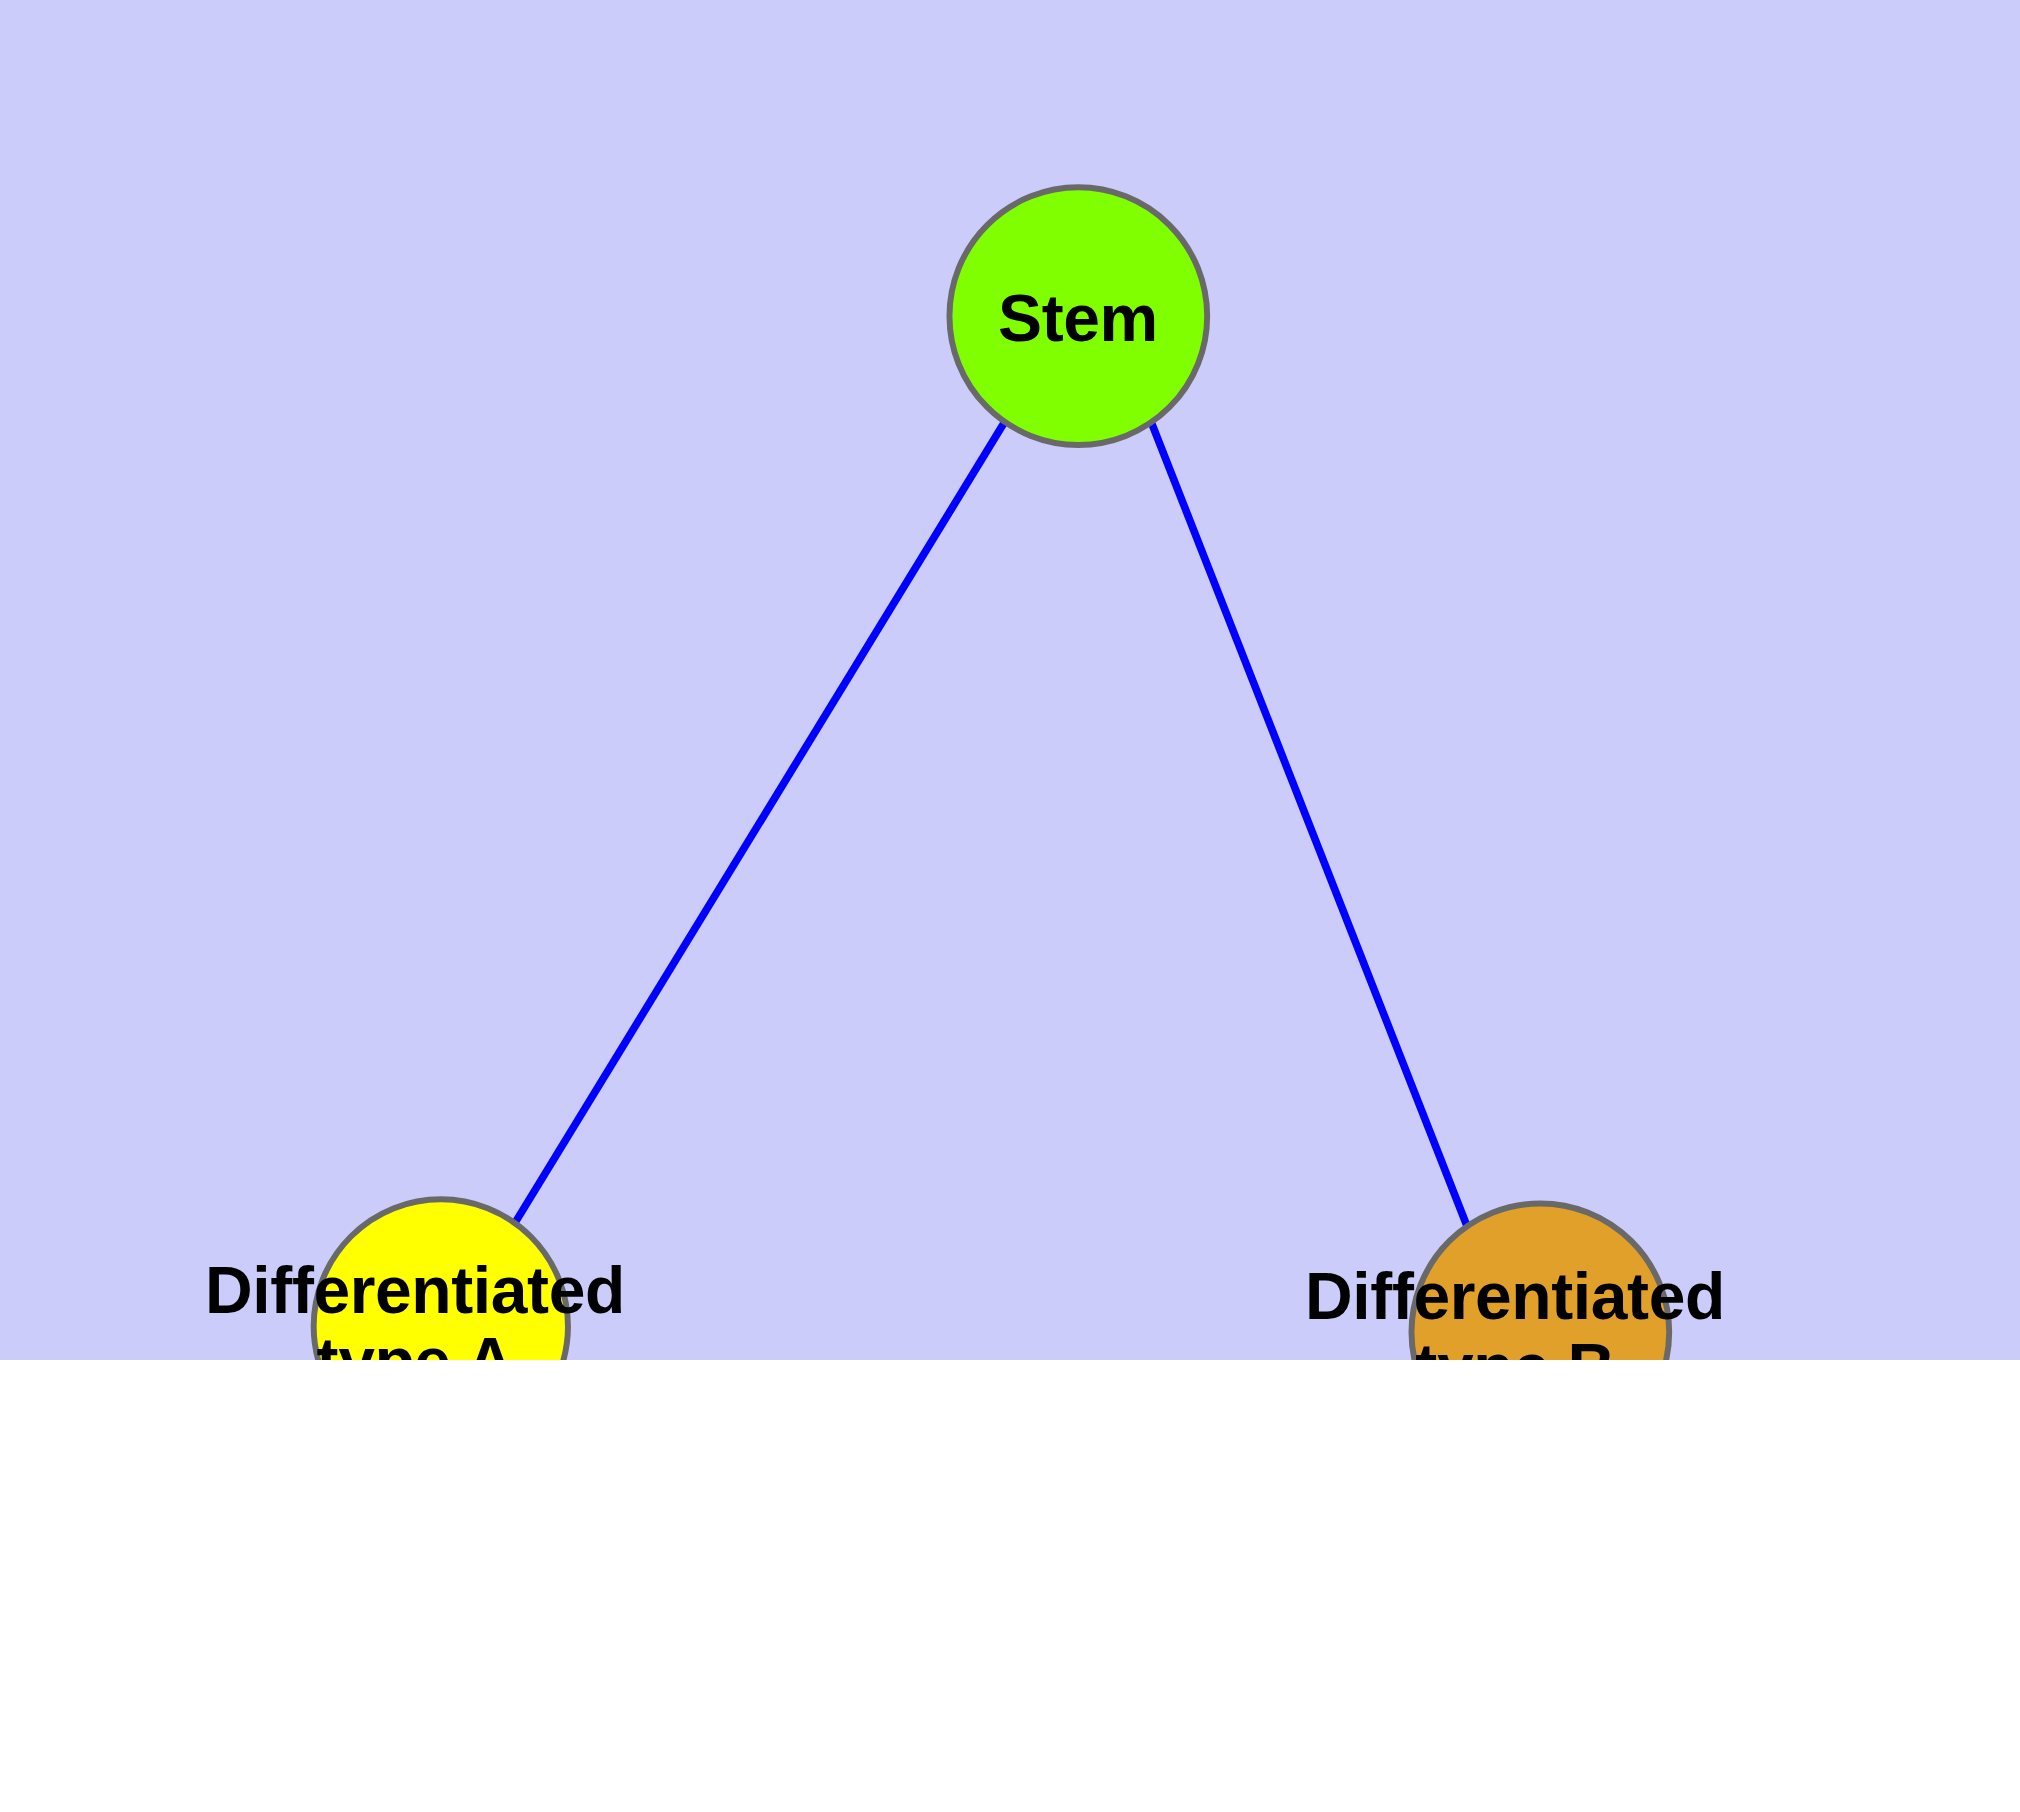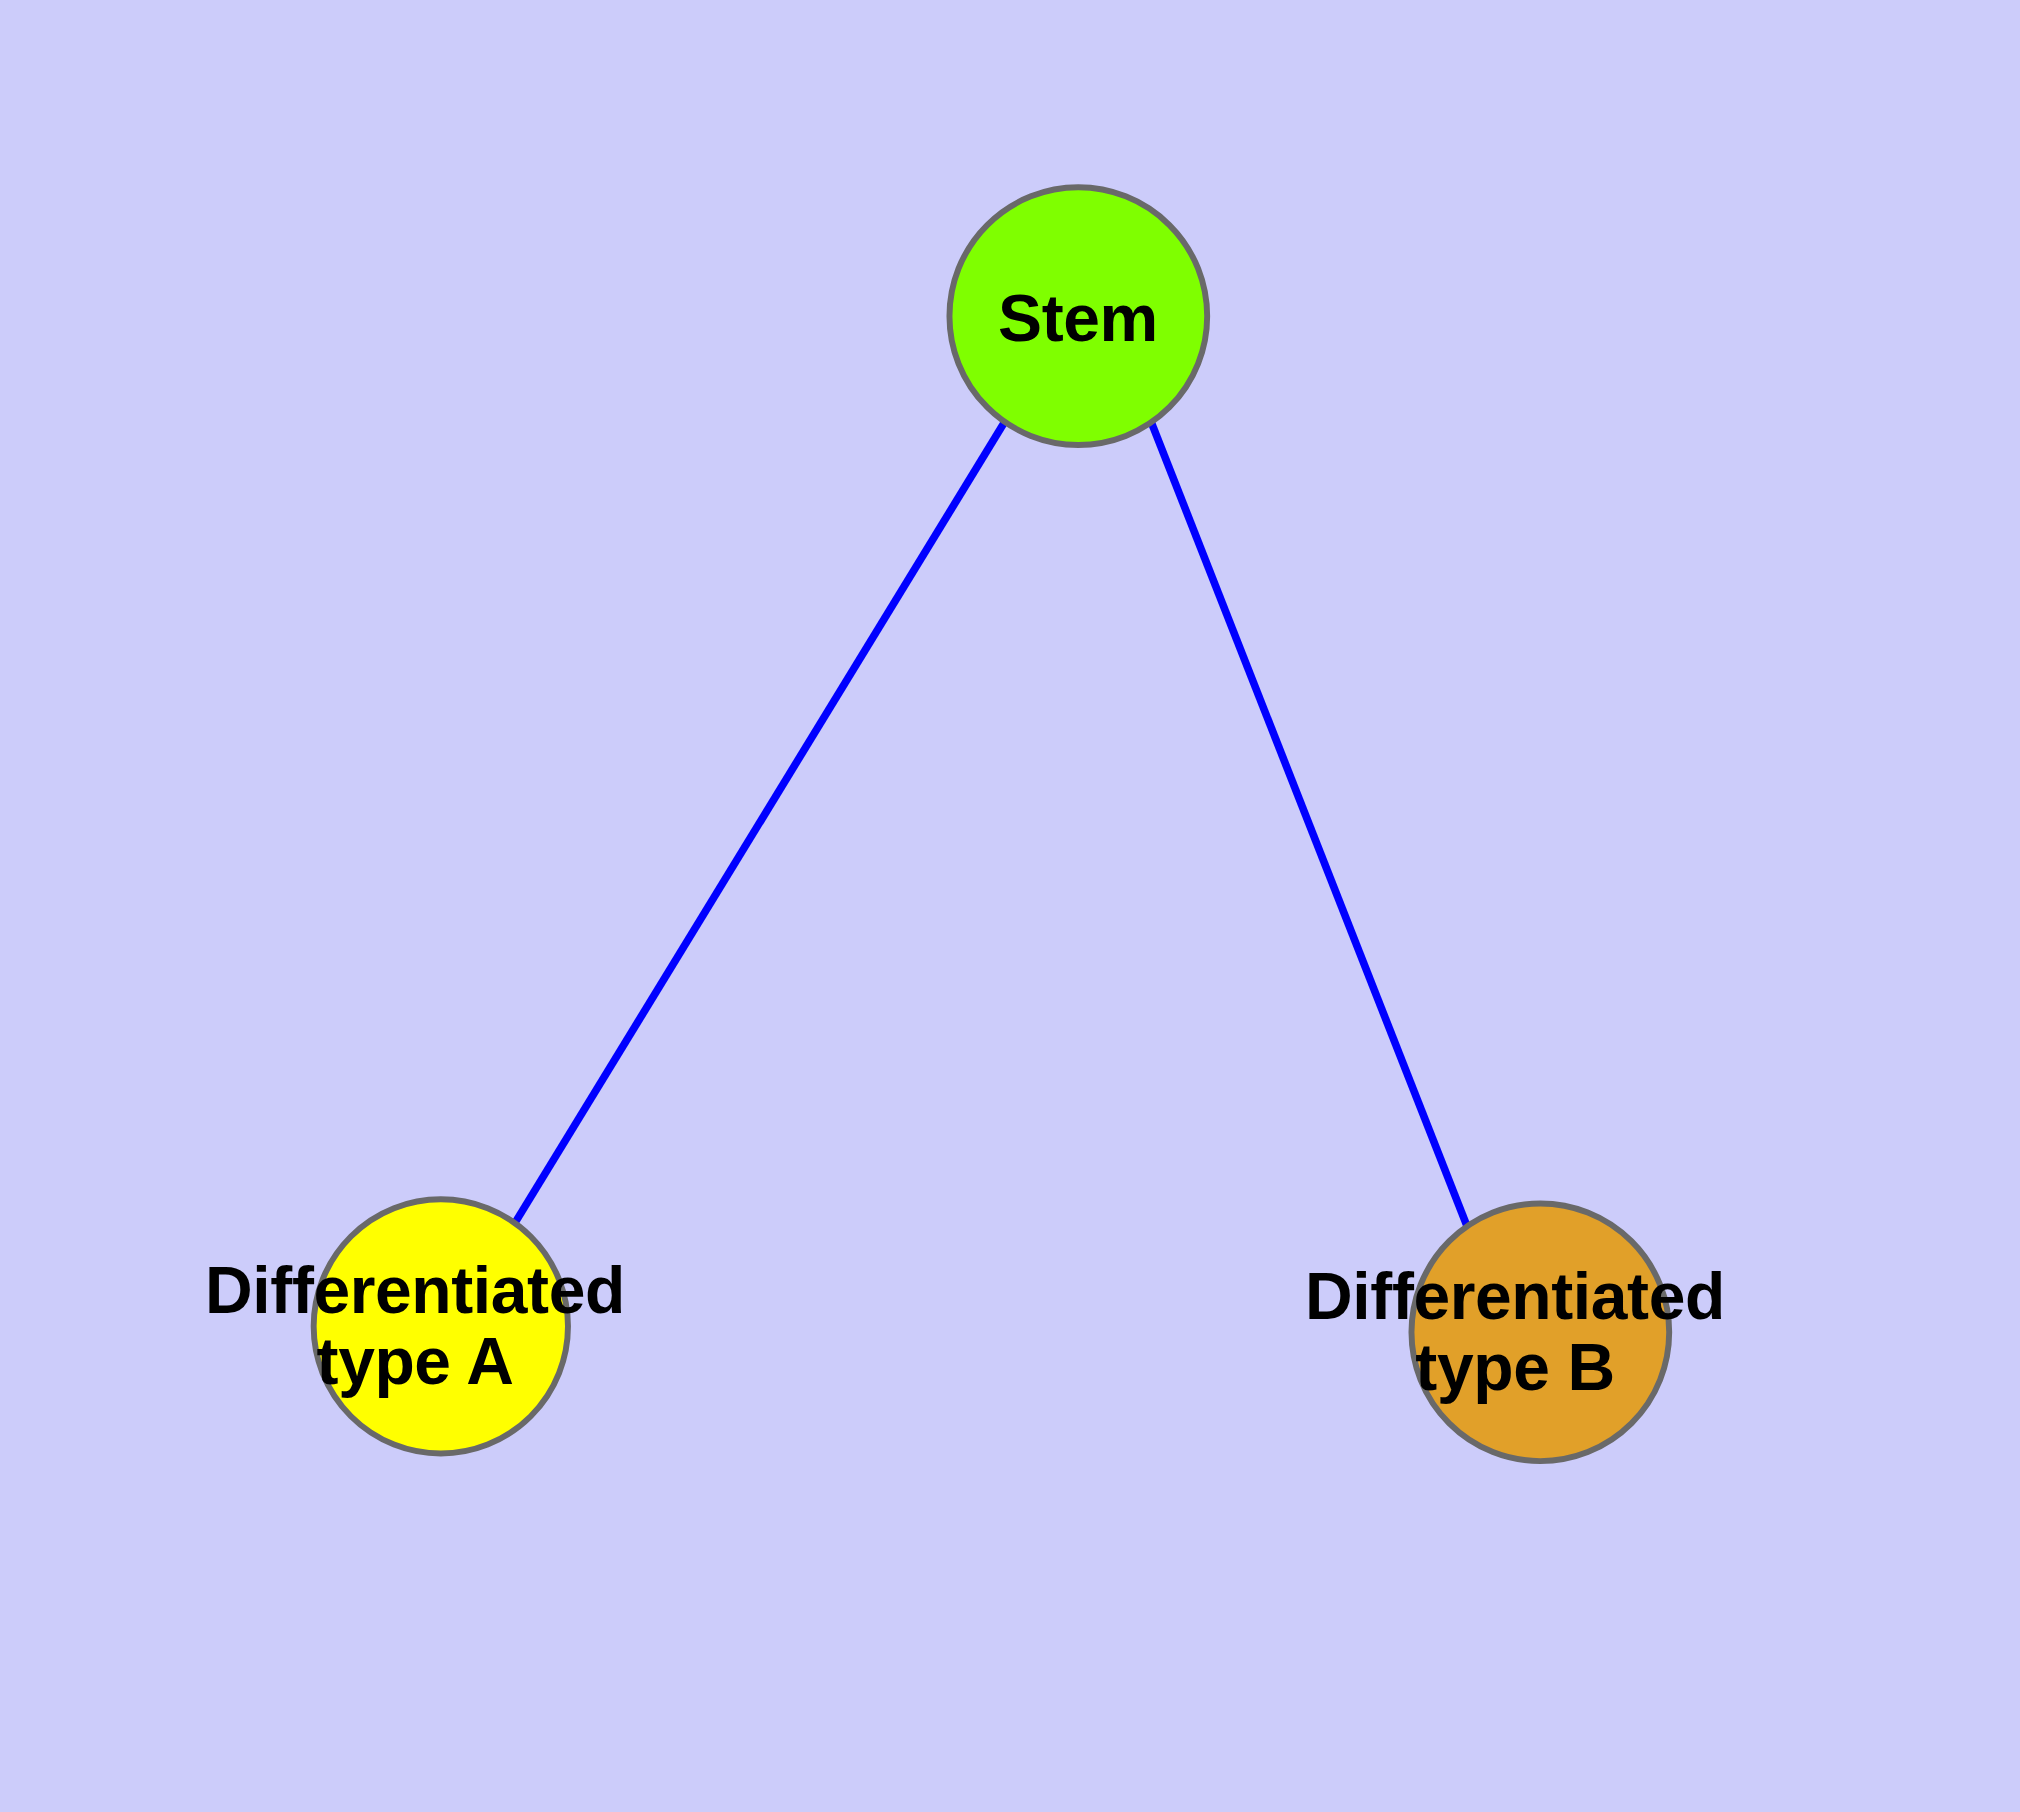--- a/index.html
+++ b/index.html
@@ -39,21 +39,21 @@
     pointer-events: none;
     user-select: none;
   }
   .label-stem   { left: 1078px; top: 319px;  }
   .label-typea  { left: 415px;  top: 1326px; }
   .label-typeb  { left: 1515px; top: 1332px; }
 </style>
 </head>
 <body>
 
-<div id="stage" style="width: 2021px; height: 1812px;">
+<div id="stage" style="width: 2021px; height: 1360px;">
 
   <div id="canvas-bg" style="background: rgb(204, 204, 250);"></div>
 
   <svg id="graph-svg" viewBox="0 0 2384 2138" preserveAspectRatio="none">
 
     <line class="graph-edge" id="edge-0" x1="1185" y1="498" x2="608" y2="1442" stroke="#0000FF" stroke-width="9" stroke-linecap="butt"></line>
     <line class="graph-edge" id="edge-1" x1="1358" y1="498" x2="1731" y2="1448" stroke="#0000FF" stroke-width="9" stroke-linecap="butt"></line>
 
     <circle class="graph-node" id="node-0" cx="1272" cy="373" r="152" fill="#7FFF00" stroke="#696969" stroke-width="7"></circle>
     <circle class="graph-node" id="node-1" cx="520" cy="1565" r="150" fill="#FFFF00" stroke="#696969" stroke-width="7"></circle>

